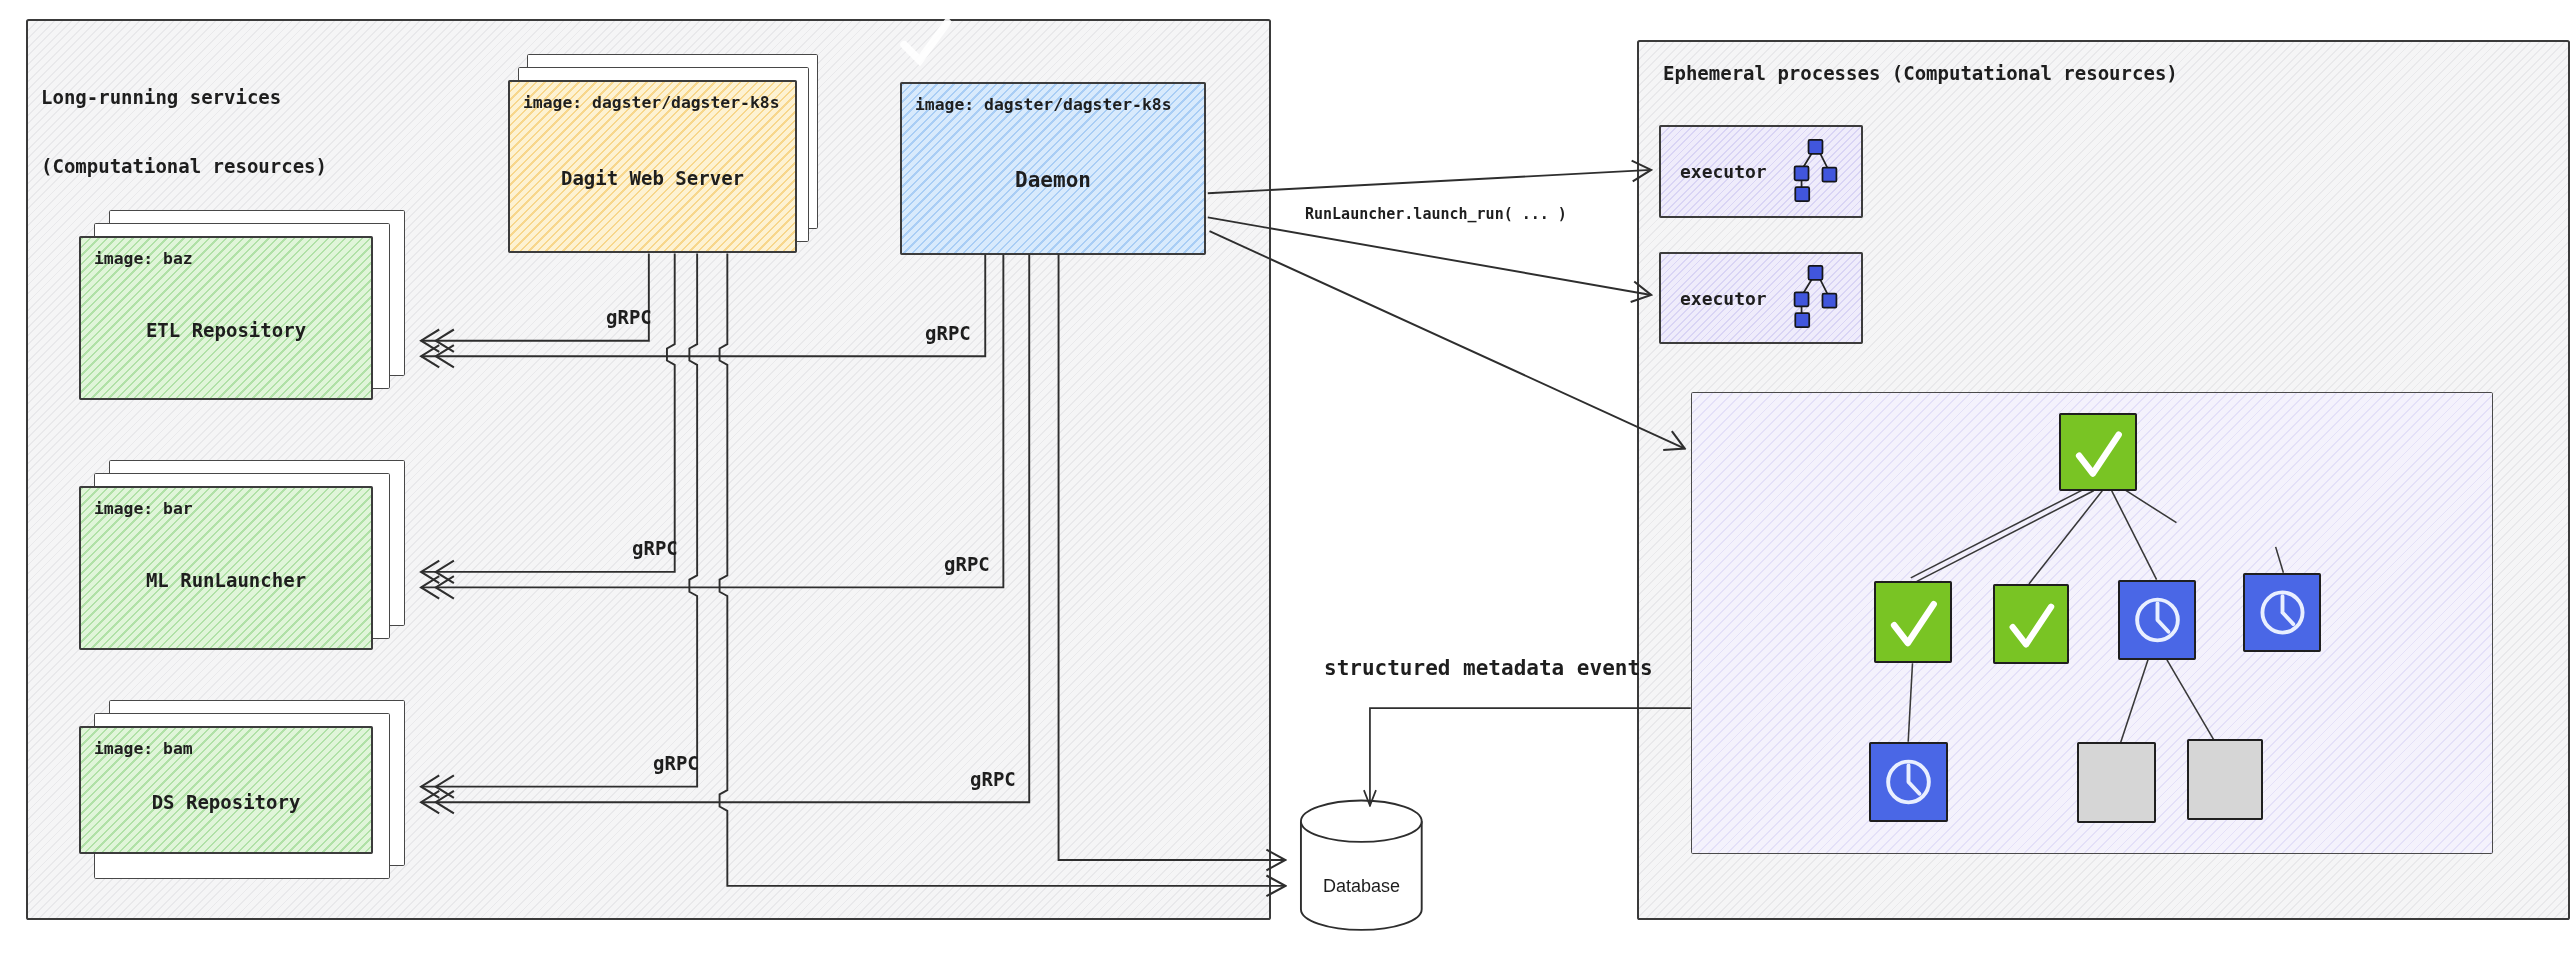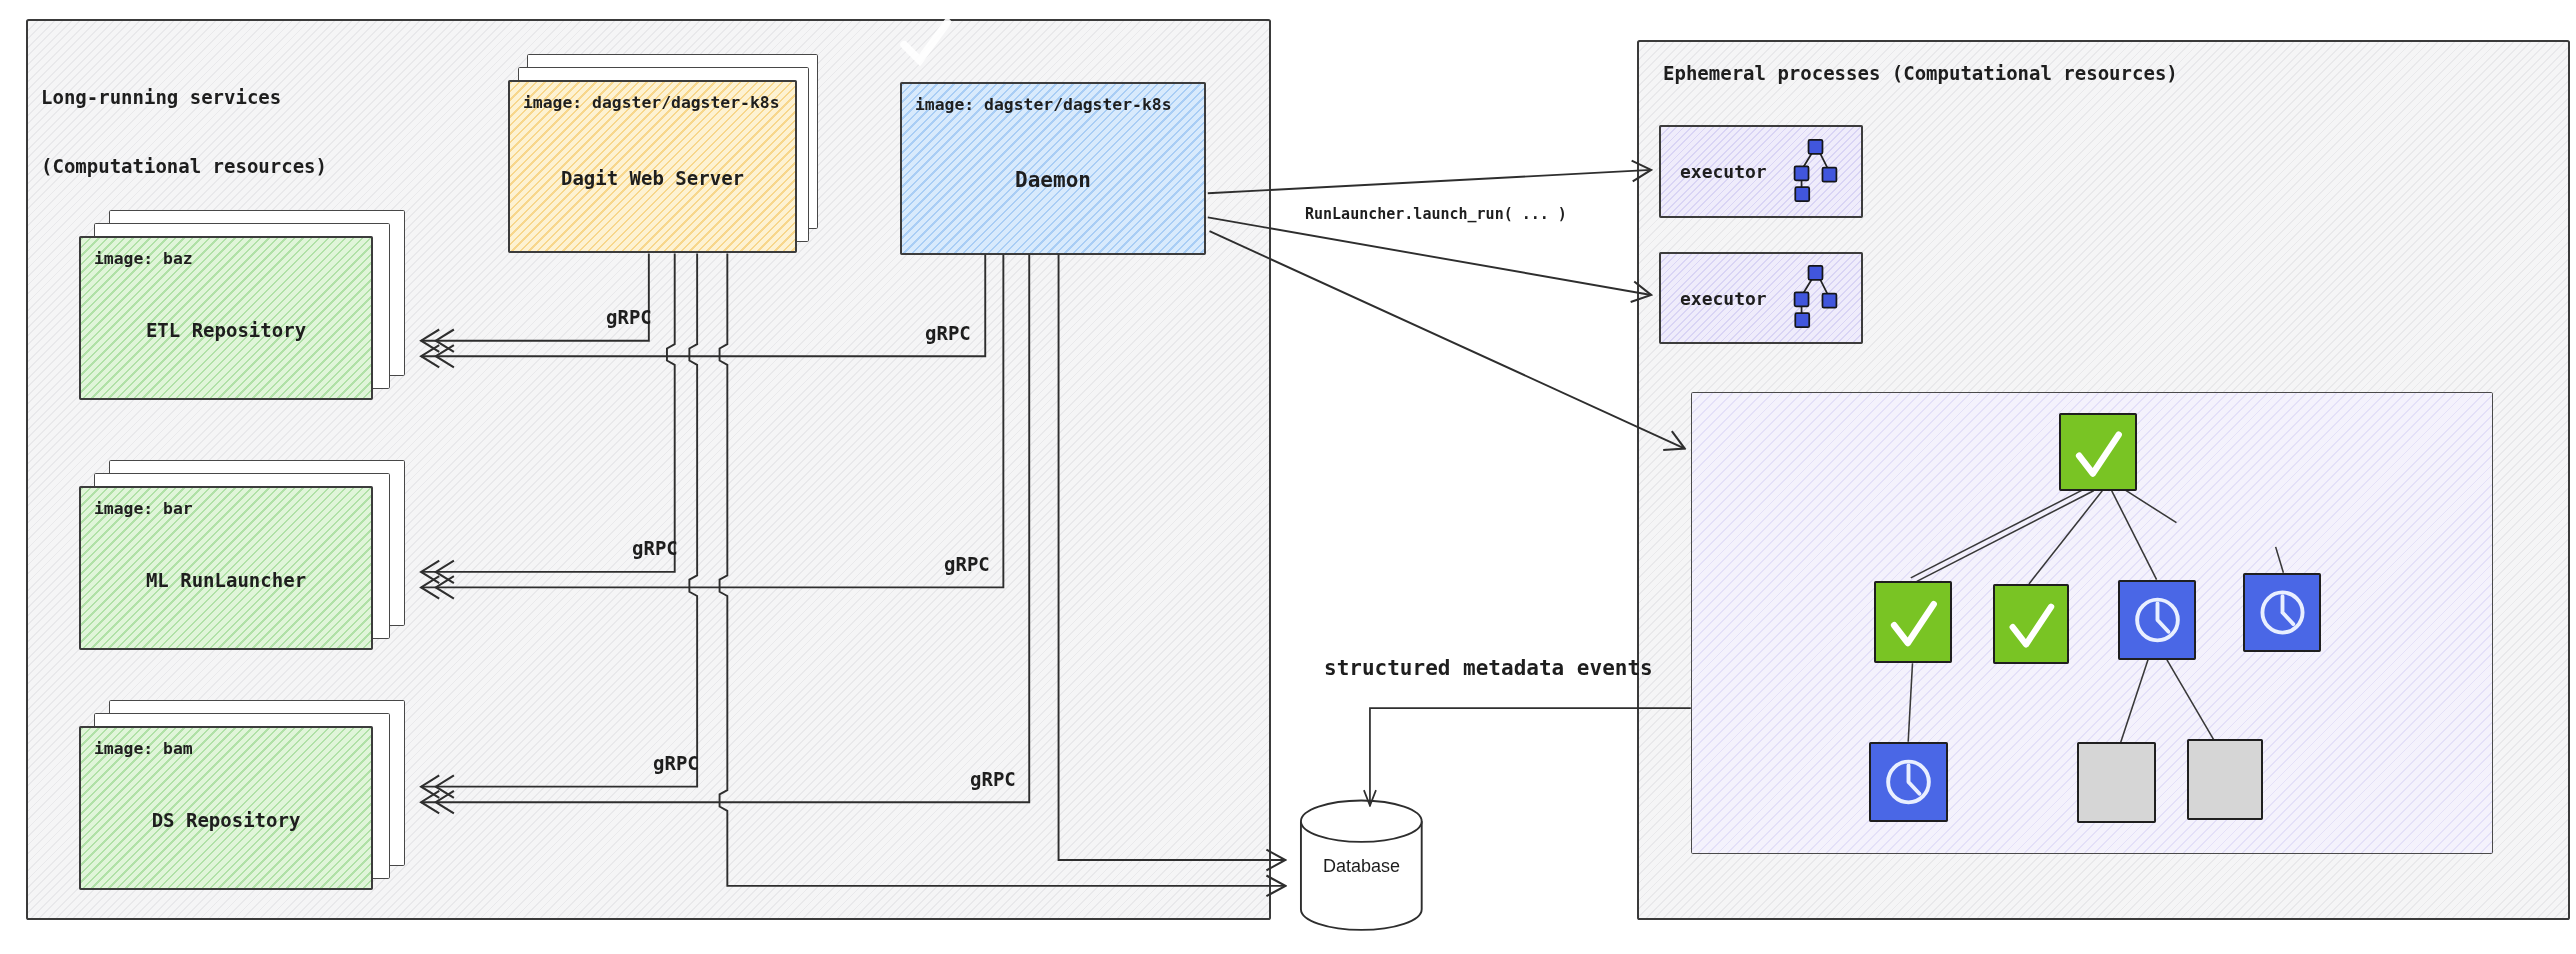--- a/index.html
+++ b/index.html
@@ -84,21 +84,21 @@
 
   <div class="stackpage lvl3" style="left:109px;top:460px;width:294px;height:164px;"></div>
   <div class="stackpage lvl3" style="left:94px;top:473px;width:294px;height:164px;"></div>
   <div class="node-box fill-green lvl3" style="left:79px;top:486px;width:294px;height:164px;">
     <div class="img-label">image: bar</div>
     <div class="node-name">ML RunLauncher</div>
   </div>
 
   <div class="stackpage lvl3" style="left:109px;top:700px;width:294px;height:164px;"></div>
   <div class="stackpage lvl3" style="left:94px;top:713px;width:294px;height:164px;"></div>
-  <div class="node-box fill-green lvl3" style="left:79px;top:726px;width:294px;height:164px;">
+  <div class="node-box fill-green lvl3" style="left:79px;top:726px;width:294px;height:128px;">
     <div class="img-label">image: bam</div>
     <div class="node-name">DS Repository</div>
   </div>
 
   <div class="grpc" style="left:606px;top:306px;">gRPC</div>
   <div class="grpc" style="left:925px;top:322px;">gRPC</div>
   <div class="grpc" style="left:632px;top:537px;">gRPC</div>
   <div class="grpc" style="left:944px;top:553px;">gRPC</div>
   <div class="grpc" style="left:653px;top:752px;">gRPC</div>
   <div class="grpc" style="left:970px;top:768px;">gRPC</div>
@@ -179,21 +179,21 @@
           <circle cx="44" cy="46" r="26" stroke="#e9efff" stroke-width="5" fill="none"></circle>
           <path d="M44 46 V25 M44 46 L58 61" stroke="#e9efff" stroke-width="5" fill="none" stroke-linecap="round"></path>
         </svg>
       </span>
   </div>
   <div class="task t-gray" style="left:2077px;top:742px;width:79px;height:81px;"></div>
   <div class="task t-gray" style="left:2187px;top:739px;width:76px;height:81px;"></div>
 
   <div class="flabel" style="left:1305px;top:205px;font-size:15px;">RunLauncher.launch_run( ... )</div>
   <div class="flabel" style="left:1324px;top:656px;font-size:21px;">structured metadata events</div>
-  <div class="db-label" style="left:1301px;top:856px;width:121px;">Database</div>
+  <div class="db-label" style="left:1301px;top:876px;width:121px;">Database</div>
 
   <svg class="wires" width="2576" height="954" viewBox="0 0 2986 1106">
     <defs>
       <marker id="mdbl" viewBox="-44 -18 48 36" refX="0" refY="0" markerWidth="48" markerHeight="36" orient="auto" markerUnits="userSpaceOnUse">
         <path d="M-21 -13 L0 0 L-21 13 M-38 -13 L-17 0 L-38 13" fill="none" stroke="#2e2e2e" stroke-width="2.4"></path>
       </marker>
       <marker id="msgl" viewBox="-26 -14 28 28" refX="0" refY="0" markerWidth="28" markerHeight="28" orient="auto" markerUnits="userSpaceOnUse">
         <path d="M-22 -12 L0 0 L-22 12" fill="none" stroke="#2e2e2e" stroke-width="2.4"></path>
       </marker>
       <marker id="mthin" viewBox="-22 -10 24 20" refX="0" refY="0" markerWidth="24" markerHeight="20" orient="auto" markerUnits="userSpaceOnUse">

